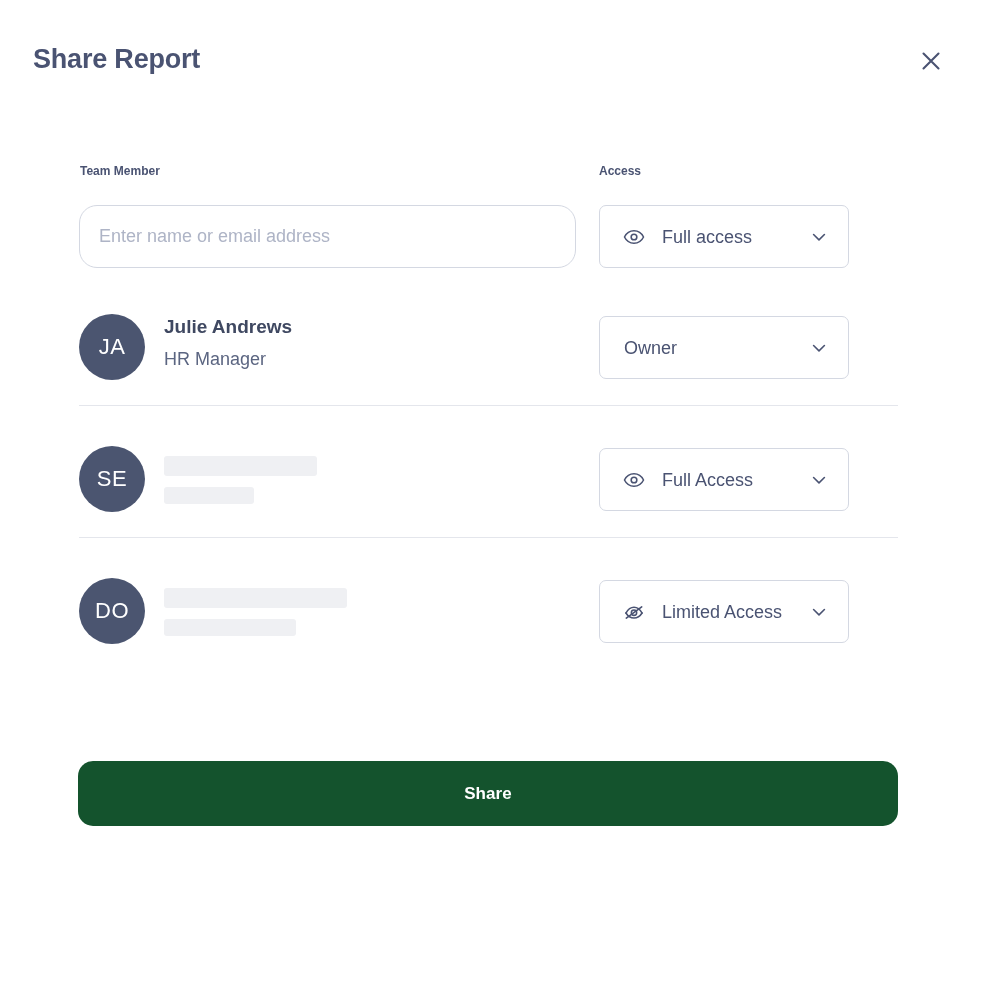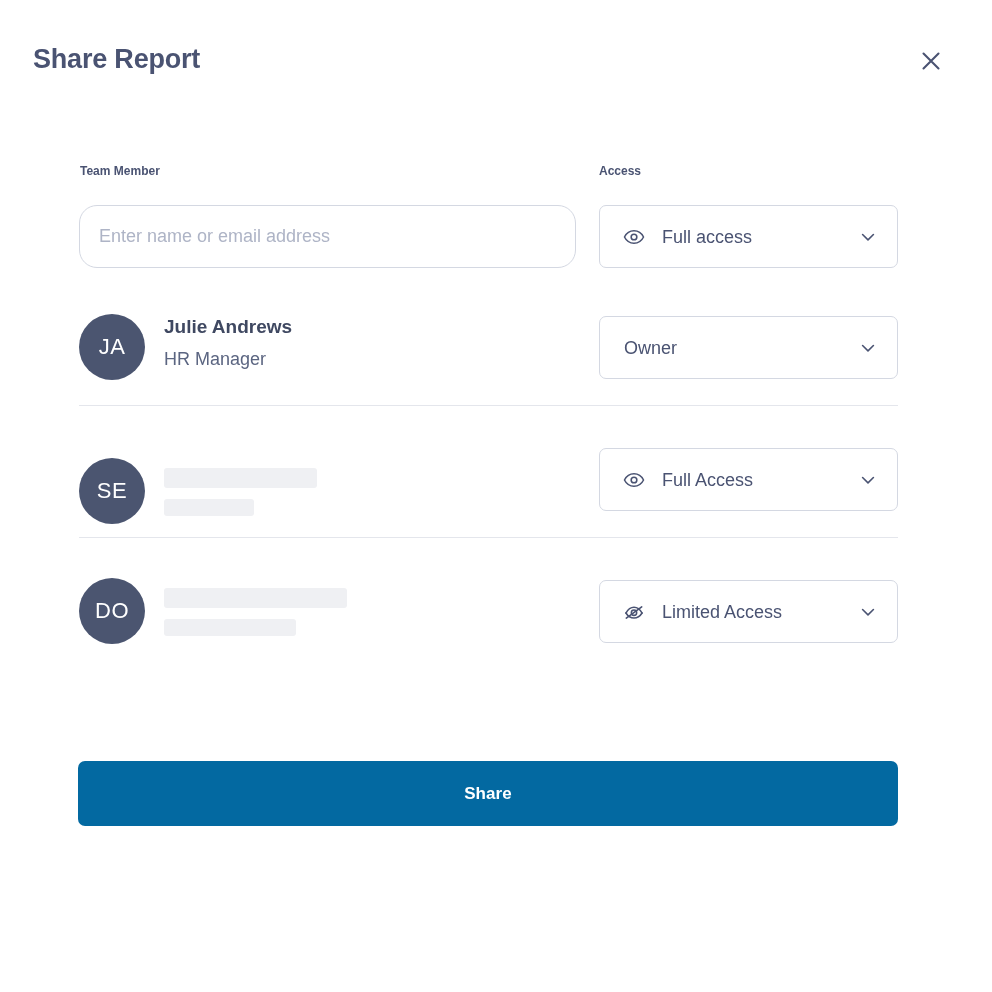--- a/index.html
+++ b/index.html
@@ -94,21 +94,21 @@
   }
   .member-input::placeholder {
     color: #aeb4c6;
     opacity: 1;
   }
 
   
   .access-select {
     position: absolute;
     box-sizing: border-box;
-    width: 299px;
+    width: 250px;
     height: 63px;
     border: 1px solid #d4d8e2;
     border-radius: 7px;
     background: #ffffff;
     display: flex;
     align-items: center;
     cursor: pointer;
     padding: 0 18px 0 22px;
   }
   .access-select .lead-icon {
@@ -195,23 +195,23 @@
     background: #e4e6ec;
   }
 
   
   .share-button {
     position: absolute;
     left: 78px;
     top: 761px;
     width: 820px;
     height: 65px;
-    background: #0369a1;
+    background: #14532d;
     border: none;
-    border-radius: 7px;
+    border-radius: 15px;
     color: #ffffff;
     font-family: "Liberation Sans", sans-serif;
     font-size: 17px;
     font-weight: bold;
     cursor: pointer;
     letter-spacing: 0.1px;
     padding: 0;
   }
 </style>
 </head>
@@ -266,21 +266,21 @@
     <span class="select-value">Owner</span>
     <span class="chevron">
       <svg width="20" height="20" viewBox="0 0 24 24" fill="none" xmlns="http://www.w3.org/2000/svg">
         <path d="M5.5 9 L12 15.5 L18.5 9" stroke="#4a5372" stroke-width="1.9" stroke-linecap="round" stroke-linejoin="round"></path>
       </svg>
     </span>
   </div>
 
   <div class="divider" style="top:405px;"></div>
 
-  <div class="member-row" style="top:458px;">
+  <div class="member-row" style="top:446px;">
     <div class="avatar">
       <span>SE</span>
     </div>
     <div class="skel" style="top:10px; width:153px; height:20px;"></div>
     <div class="skel" style="top:41px; width:90px; height:17px;"></div>
   </div>
 
   <div class="access-select" style="left:599px; top:448px;">
     <span class="lead-icon">
       <svg width="22" height="22" viewBox="0 0 24 24" fill="none" xmlns="http://www.w3.org/2000/svg">

